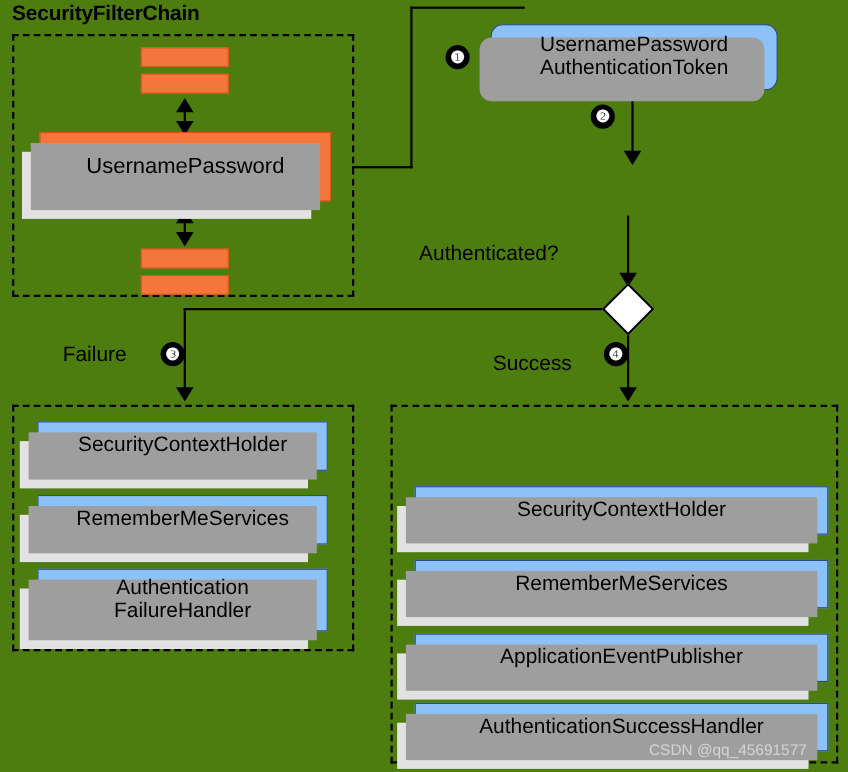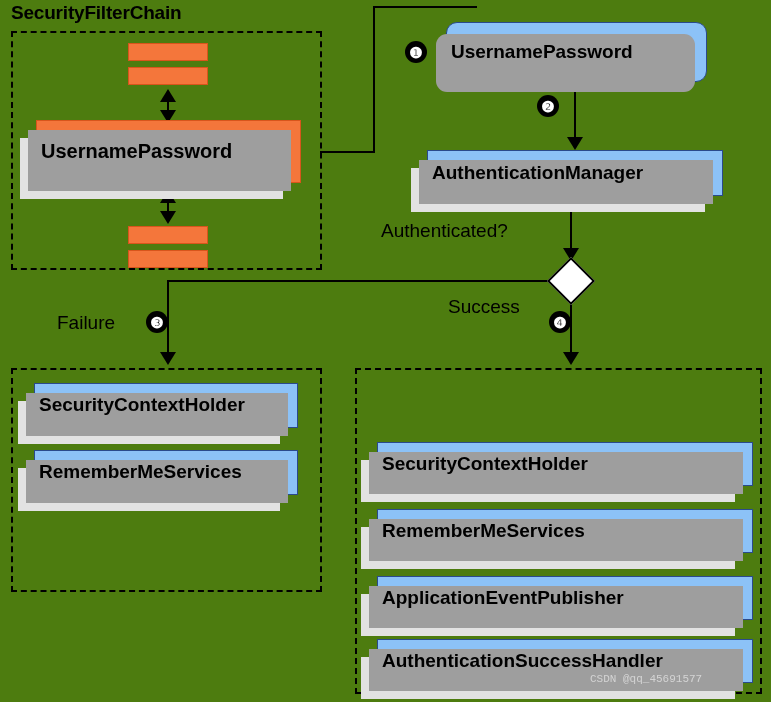--- a/index.html
+++ b/index.html
@@ -33,23 +33,23 @@
     white-space: nowrap;
     letter-spacing: -0.2px;
   }
 
   
   .node {
     position: absolute;
     box-sizing: border-box;
     display: flex;
     align-items: center;
-    justify-content: flex-start;
+    justify-content: center;
     text-align: center;
-    font-weight: bold;
+    font-weight: normal;
     color: #000000;
     line-height: 1.08;
     z-index: 5;
   }
   .node .lbl { display: block; padding: 0 4px; }
 
   
   .node.blue {
     background: #8cc2f7;
     border: 1.5px solid #2a4a8c;
@@ -181,25 +181,24 @@
     font-weight: bold;
     display: flex;
     align-items: center;
     justify-content: center;
     z-index: 8;
     line-height: 1;
   }
 
   .watermark {
     position: absolute;
-    font-size: 11px;
+    font-size: 14px;
     color: #d4d4d4;
     white-space: nowrap;
     z-index: 9;
-    font-family: Liberation Mono, monospace;
   }
 </style>
 </head>
 <body>
 
 <div id="canvas">
 
   <div class="group-title" style="left:11px; top:2px;">SecurityFilterChain</div>
 
   <div class="group-box" style="left:11px; top:31px; width:311px; height:239px;"></div>
@@ -226,61 +225,65 @@
 
   <div class="line-h" style="left:320px; top:151px; width:55px;"></div>
   <div class="line-v" style="left:373px; top:6px; height:147px;"></div>
   <div class="line-h" style="left:373px; top:6px; width:104px;"></div>
 
   <div class="badge" style="left:405px; top:41px;">❶</div>
 
   <div class="node blue rounded" style="left:446px; top:22px; width:261px; height:60px;">
     <span class="lbl">
       <span>UsernamePassword</span><br>
+      <span>AuthenticationToken</span>
     </span>
   </div>
 
   <div class="line-v" style="left:574px; top:82px; height:58px;"></div>
   <div class="arrow-down" style="left:567px; top:137px;"></div>
   <div class="badge" style="left:537px; top:95px;">❷</div>
 
-  <div class="node blue" style="left:427px; top:150px; width:296px; height:46px;">
-    <span class="lbl">AuthenticationManager</span>
-  </div>
 
   <div class="line-v" style="left:570px; top:196px; height:56px;"></div>
   <div class="arrow-down" style="left:563px; top:248px;"></div>
 
   <div class="plain-label" style="left:381px; top:220px;">Authenticated?</div>
 
   <div class="diamond" style="left:554px; top:264px;"></div>
 
   <div class="line-h" style="left:167px; top:280px; width:389px;"></div>
   <div class="line-v" style="left:167px; top:280px; height:74px;"></div>
   <div class="arrow-down" style="left:160px; top:352px;"></div>
 
   <div class="plain-label" style="left:57px; top:312px;">Failure</div>
   <div class="badge" style="left:146px; top:311px;">❸</div>
 
   <div class="line-v" style="left:570px; top:297px; height:57px;"></div>
   <div class="arrow-down" style="left:563px; top:352px;"></div>
 
-  <div class="plain-label" style="left:448px; top:296px;">Success</div>
+  <div class="plain-label" style="left:448px; top:320px;">Success</div>
   <div class="badge" style="left:549px; top:311px;">❹</div>
 
   <div class="group-box" style="left:11px; top:368px; width:311px; height:224px;"></div>
 
   <div class="node blue" style="left:34px; top:383px; width:264px; height:45px;">
     <span class="lbl">SecurityContextHolder</span>
   </div>
 
   <div class="node blue" style="left:34px; top:450px; width:264px; height:45px;">
     <span class="lbl">RememberMeServices</span>
   </div>
 
+  <div class="node blue" style="left:34px; top:517px; width:264px; height:57px;">
+    <span class="lbl">
+      <span>Authentication</span><br>
+      <span>FailureHandler</span>
+    </span>
+  </div>
 
   <div class="group-box" style="left:355px; top:368px; width:407px; height:326px;"></div>
 
 
   <div class="node blue" style="left:377px; top:442px; width:376px; height:44px;">
     <span class="lbl">SecurityContextHolder</span>
   </div>
 
   <div class="node blue" style="left:377px; top:509px; width:376px; height:44px;">
     <span class="lbl">RememberMeServices</span>

